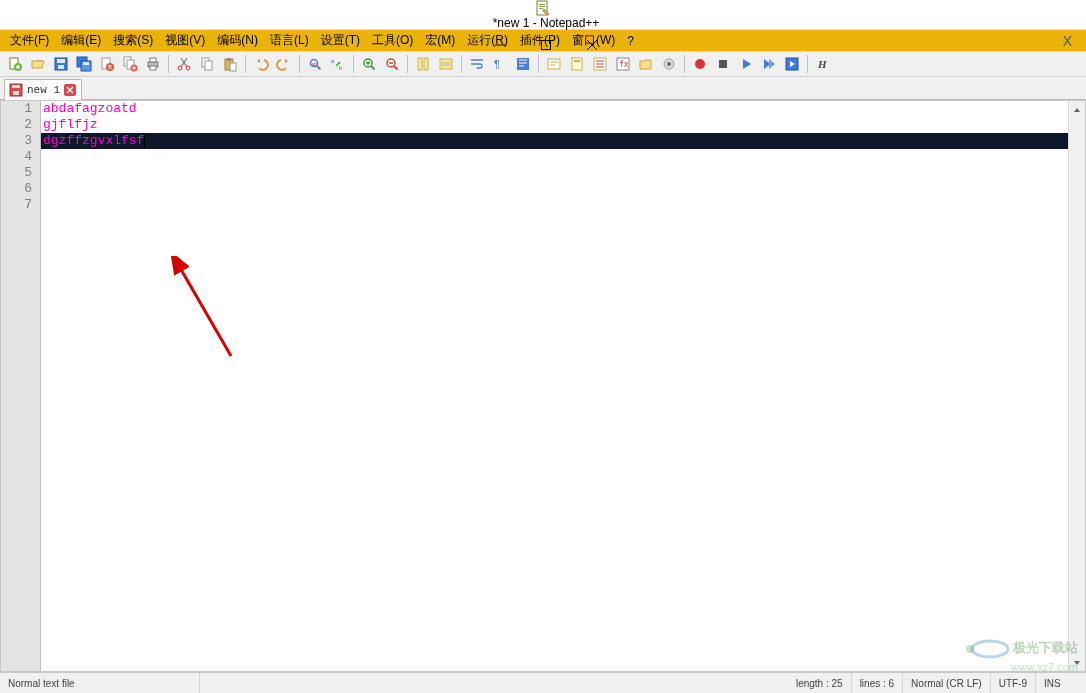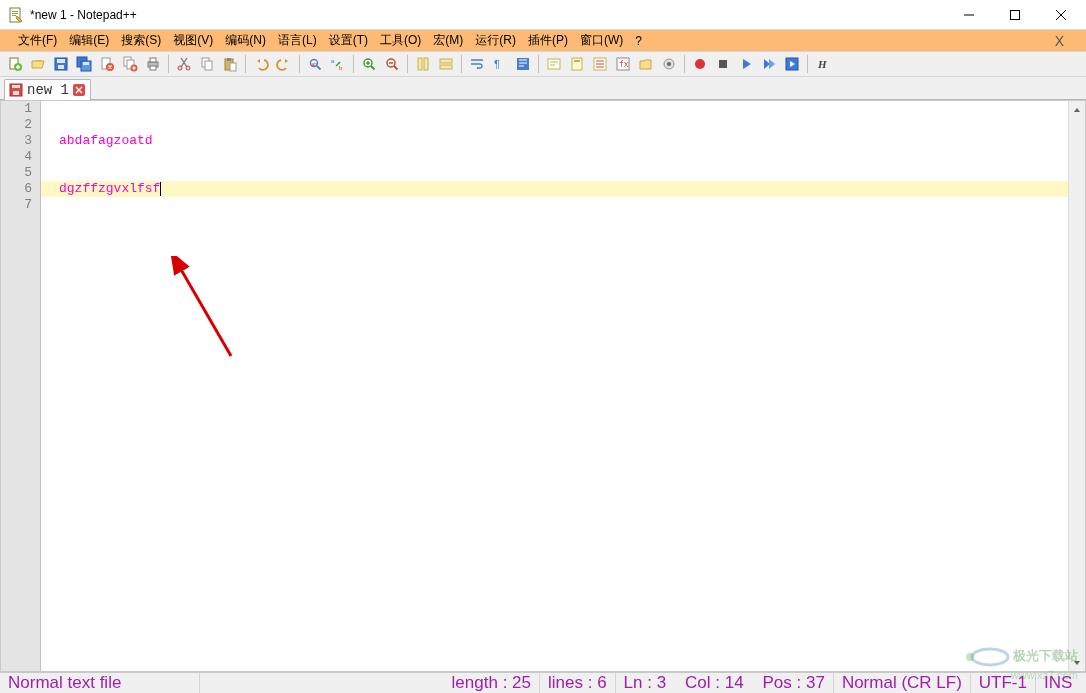--- a/index.html
+++ b/index.html
@@ -1,51 +1,51 @@
 <!DOCTYPE html>
 <html><head>
 <meta charset="utf-8">
 <style>
 * { margin:0; padding:0; box-sizing:border-box; }
 html,body { width:1086px; height:693px; font-family:"Microsoft YaHei","Segoe UI",Tahoma,sans-serif; font-size:12px; overflow:hidden; background:#fff; }
-.titlebar { height:30px; background:#fff; border-bottom:1px solid #d9d9d9; display:flex; align-items:center; padding:0 2px 0 8px; }
+.titlebar { height:30px; background:#fff; border-bottom:1px solid #d9d9d9; display:flex; align-items:center; padding:0 2px 0 8px;flex-direction:column; }
 .titlebar .app-icon { width:16px; height:16px; margin-right:6px; }
 .titlebar .title { flex:1; font-size:12px; color:#000; }
 .winbtns { display:flex; height:100%; }
 .winbtn { width:46px; height:29px; display:flex; align-items:center; justify-content:center; color:#000; }
 .winbtn svg { width:10px; height:10px; }
-.menubar { height:21px; background:#fdba74; display:flex; align-items:center; padding:0 12px; font-size:12px; color:#000; }
+.menubar { height:21px; background:#eab308; display:flex; align-items:center; padding:0 4px; font-size:12px; color:#000; }
 .menu-item { padding:2px 6px; cursor:default; }
 .menubar .closex { margin-left:auto; font-family:Arial; font-size:14px; padding:0 10px; color:#555; }
 .toolbar { height:26px; background:#f0f0f0; border-top:1px solid #d4d4d4; border-bottom:1px solid #d4d4d4; display:flex; align-items:center; padding:0 4px; gap:1px; }
 .tbutton { width:22px; height:22px; display:flex; align-items:center; justify-content:center; border:1px solid transparent; border-radius:2px; }
 .tbutton svg { width:16px; height:16px; }
 .tsep { width:1px; height:18px; background:#c0c0c0; margin:0 3px; }
 .tabbar { height:23px; background:#f0f0f0; display:flex; align-items:flex-end; padding:0 4px; border-bottom:1px solid #b7b7b7; }
 .tab { display:flex; align-items:center; height:21px; background:#fff; border:1px solid #b7b7b7; border-bottom:none; border-radius:2px 2px 0 0; padding:0 5px 0 4px; position:relative; top:1px; font-size:11px; }
 .tab .tabicon { width:14px; height:14px; margin-right:4px; }
-.tab .tablabel { font-family:"Courier New",monospace; font-size:14px; color:#333; }
+.tab .tablabel { font-family:"Courier New",monospace; font-size:11px; color:#333; }
 .tab .tabclose { width:12px; height:12px; margin-left:4px; background:#d94c4c; border-radius:2px; display:flex; align-items:center; justify-content:center; }
 .tab .tabclose svg { width:8px; height:8px; }
 .editor-wrap { position:relative; height:calc(693px - 30px - 21px - 26px - 23px - 21px); border:1px solid #c8c8c8; margin:0; overflow:hidden; display:flex; }
 .gutter { width:40px; background:#e4e4e4; border-right:1px solid #c0c0c0; text-align:right; padding:0 8px 0 0; font-family:"Courier New",monospace; font-size:13px; color:#808080; line-height:16px; }
 .code { flex:1; font-family:"Courier New",monospace; font-size:13px; line-height:16px; position:relative; background:#fff; }
-.code .line { height:16px; padding:0 18px; white-space:pre;margin-top:32px; }
-.code .line.current { background:#fef9c3; }
+.code .line { height:16px; padding:0 2px; white-space:pre; }
+.code .line.current { background:#0f172a; }
 .code .pink { color:#ff00c8; }
 .caret { display:inline-block; width:1px; height:14px; background:#000; vertical-align:middle; animation:blink 1s step-end infinite; }
 @keyframes blink { 50% { opacity:0; } }
 .vscroll { position:absolute; right:0; top:0; bottom:0; width:17px; background:#f0f0f0; border-left:1px solid #dcdcdc; }
 .vscroll .arrow { height:17px; display:flex; align-items:center; justify-content:center; color:#606060; }
 .vscroll .track { position:absolute; top:17px; bottom:17px; left:0; right:0; }
 .vscroll .arrow.bottom { position:absolute; bottom:0; left:0; right:0; }
-.statusbar { height:21px; background:#f0f0f0; border-top:1px solid #c8c8c8; display:flex; align-items:center; font-size:17px; color:#a21caf; }
+.statusbar { height:21px; background:#f0f0f0; border-top:1px solid #c8c8c8; display:flex; align-items:center; font-size:10px; color:#404040; }
 .statusbar .cell { padding:0 8px; height:100%; display:flex; align-items:center; border-right:1px solid #d4d4d4; }
 .statusbar .spacer { flex:1; }
-.watermark { position:absolute; right:8px; bottom:12px; pointer-events:none; font-size:11px; color:rgba(90,170,90,.35); text-align:right; }
+.watermark { position:absolute; right:8px; bottom:20px; pointer-events:none; font-size:11px; color:rgba(90,170,90,.35); text-align:right; }
 .watermark .wtmain { color:rgba(80,150,80,.4); font-weight:bold; font-size:13px; }
 .annot-arrow { position:absolute; left:120px; top:155px; pointer-events:none; }
 </style>
 </head>
 <body>
 
 <div class="titlebar">
   <span class="app-icon">
     <svg viewBox="0 0 16 16">
         <rect x="2" y="1" width="10" height="14" fill="#fff" stroke="#7a7a34"></rect>
@@ -333,20 +333,21 @@
     <div>1</div>
     <div>2</div>
     <div>3</div>
     <div>4</div>
     <div>5</div>
     <div>6</div>
     <div>7</div>
   </div>
   <div class="code">
     <div class="line"><span class="pink">abdafagzoatd</span></div>
+    <div class="line"><span class="pink">gjflfjz</span></div>
     <div class="line current"><span class="pink">dgzffzgvxlfsf</span><span class="caret"></span></div>
     <div class="line"><span></span></div>
     <div class="line"><span></span></div>
     <div class="line"><span></span></div>
     <div class="line"><span></span></div>
 
     <svg class="annot-arrow" width="90" height="110">
       <defs>
           <marker id="ah" markerWidth="10" markerHeight="10" refX="2" refY="3" orient="auto">
             <path d="M0,0 L0,6 L8,3 z" fill="#d60000"></path>
@@ -368,23 +369,22 @@
         </svg>
       </div>
   </div>
 </div>
 
 <div class="statusbar">
   <div class="cell" style="min-width:200px">Normal text file</div>
   <div class="spacer"></div>
   <div class="cell">length : 25</div>
   <div class="cell">lines : 6</div>
-  <div class="cell" style="min-width:200px;white-space:pre">Ln : 3    Col : 14    Pos : 37</div>
   <div class="cell">Normal (CR LF)</div>
-  <div class="cell">UTF-1</div>
+  <div class="cell">UTF-9</div>
   <div class="cell" style="border-right:none;min-width:50px">INS</div>
 </div>
 
 <div class="watermark">
   <svg width="60" height="24" style="vertical-align:middle">
       <ellipse cx="40" cy="12" rx="18" ry="8" fill="none" stroke="rgba(60,140,180,.35)" stroke-width="3"></ellipse>
       <circle cx="20" cy="12" r="4" fill="rgba(90,175,90,.35)"></circle>
     </svg>
   <span class="wtmain">极光下载站</span><br>
   <span>www.xz7.com</span>

